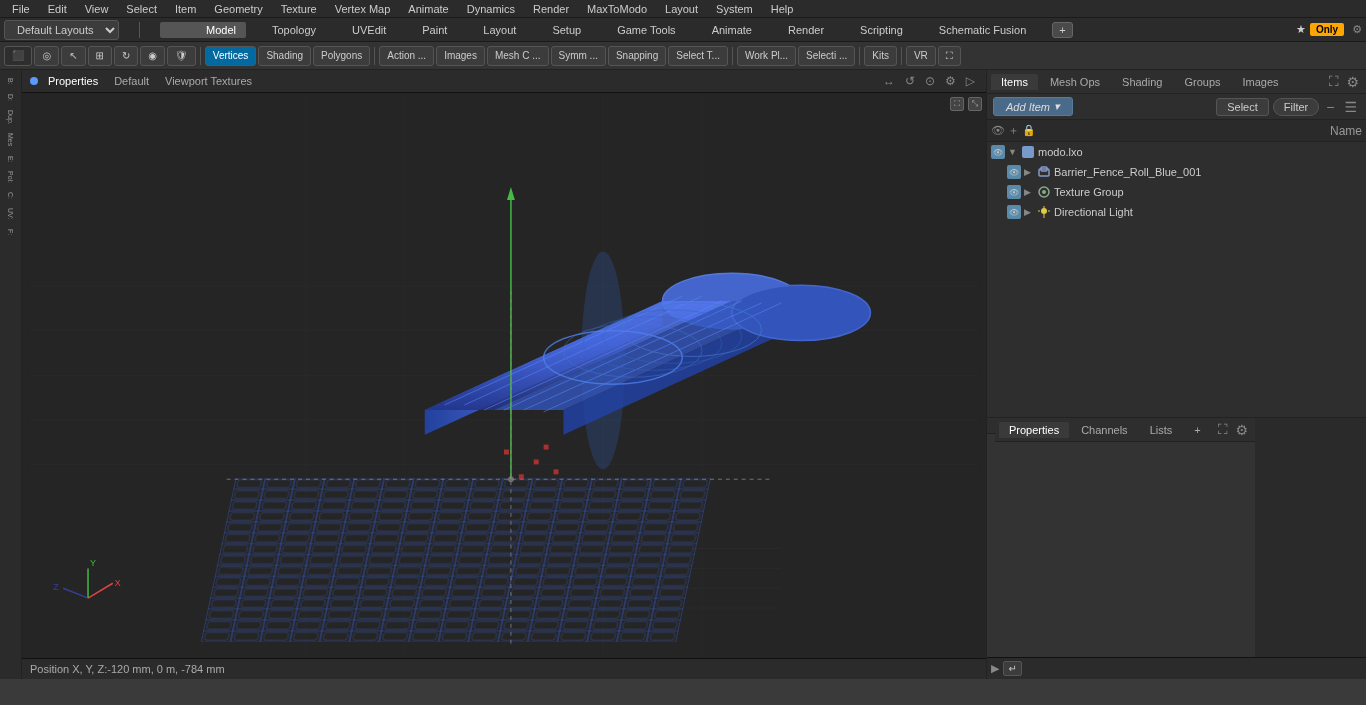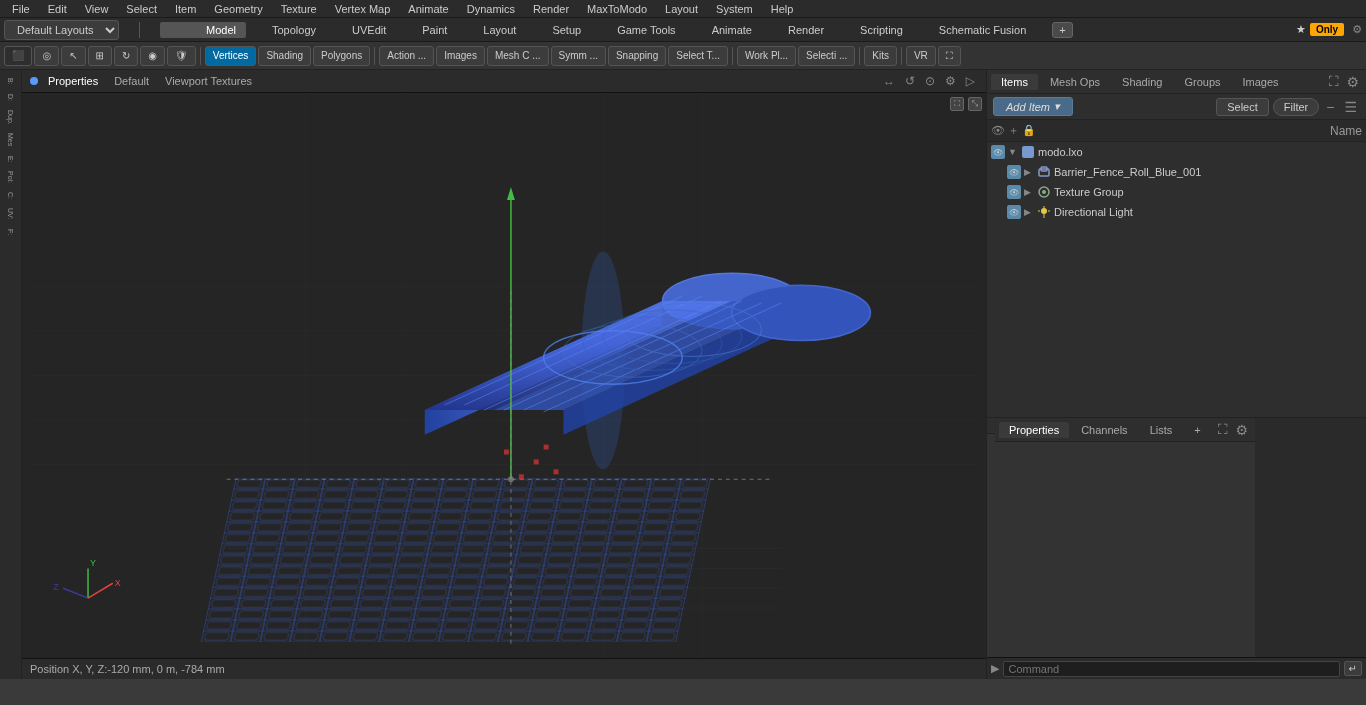--- a/index.html
+++ b/index.html
@@ -761,18 +761,17 @@
         <div class="panel-tab">+</div>
         <span style="flex:1;"></span>
         <span class="items-icon-btn">⛶</span>
         <span class="items-icon-btn">⚙</span>
       </div>
       <div id="props-content"></div>
     </div>
 
     <div id="command-bar">
       <span class="cmd-prompt">▶</span>
-      <input class="cmd-input" type="text" placeholder="Command" style="">
       <button class="cmd-enter-btn">↵</button>
     </div>
   </div>
 
 </div>
 
 </body></html>

